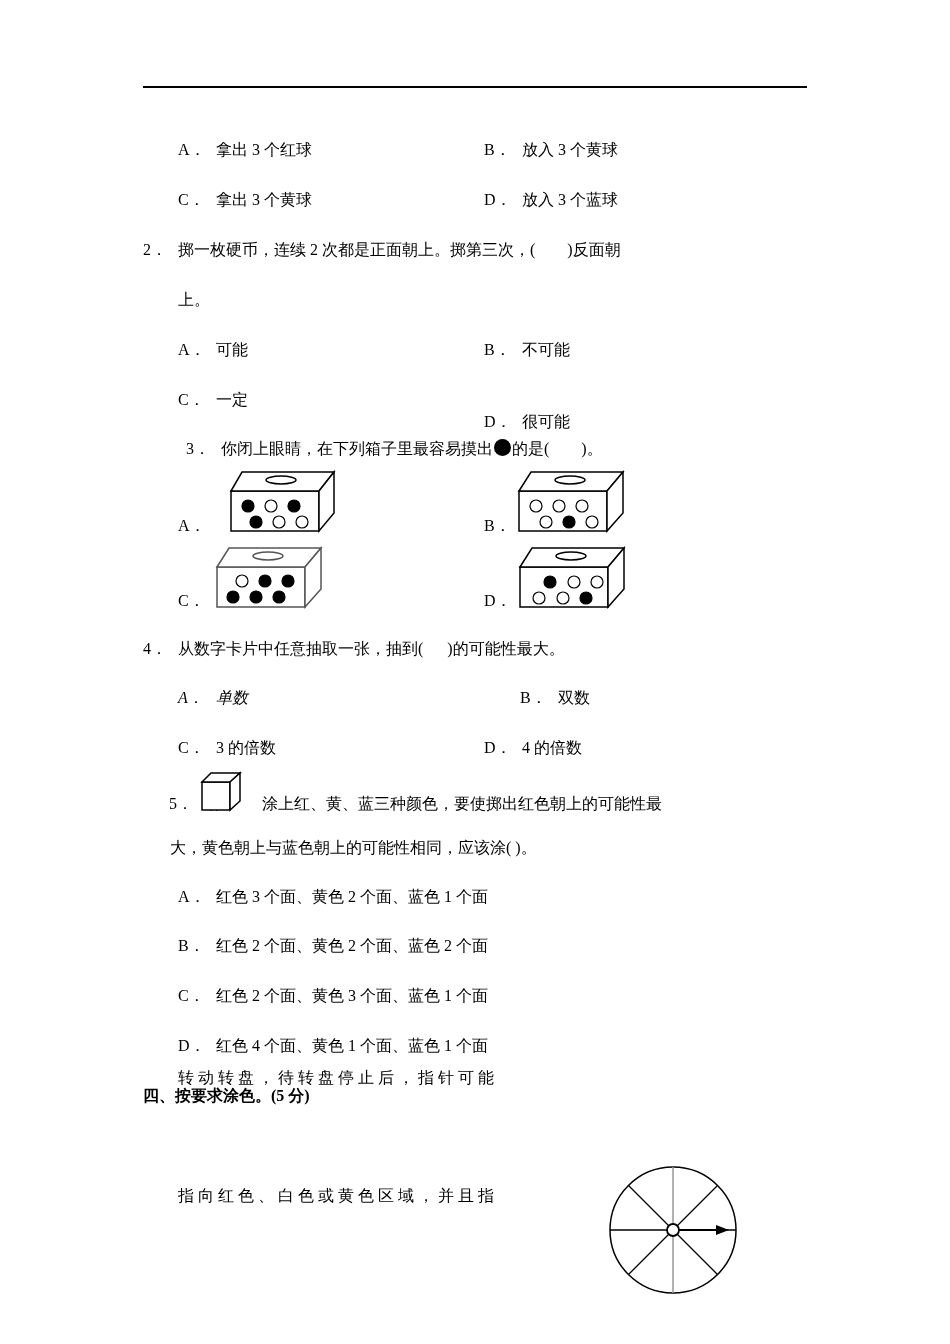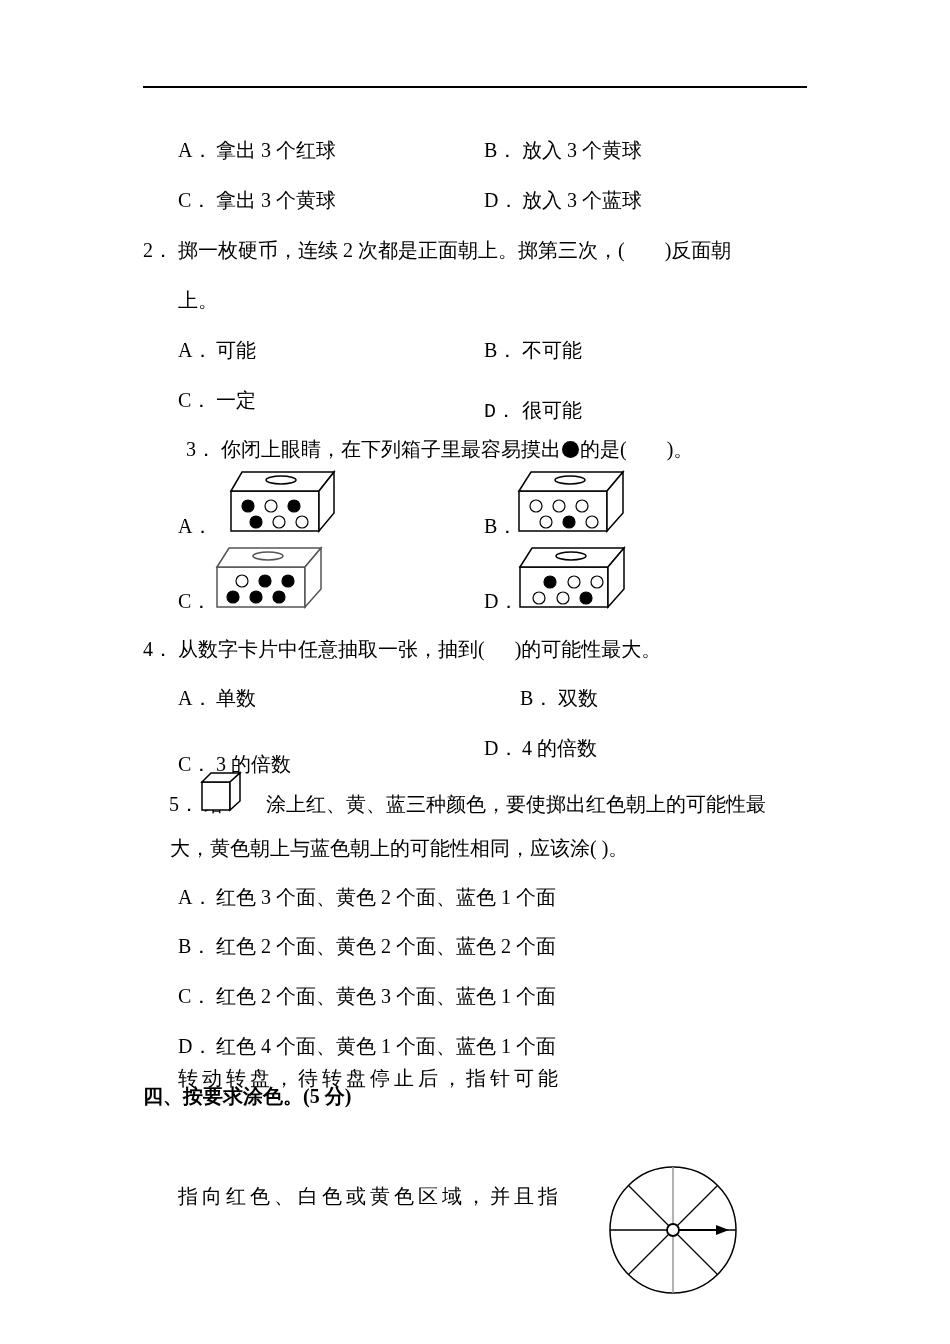--- a/index.html
+++ b/index.html
@@ -1,19 +1,19 @@
 <!DOCTYPE html>
 <html><head>
 <meta charset="utf-8">
 <style>
   html, body { margin: 0; padding: 0; background: #ffffff; }
   body { width: 950px; height: 1344px; position: relative; overflow: hidden;
          font-family: "Liberation Serif", "DejaVu Serif", serif; color: #000; }
   .rule { position: absolute; left: 143px; top: 86px; width: 664px; height: 0; border-top: 2px solid #000; }
-  .line { position: absolute; font-size: 20px; line-height: 24px; white-space: nowrap; }
+  .line { position: absolute; font-size: 16px; line-height: 24px; white-space: nowrap; }
   .opt-letter { display: inline-block; width: 38px; }
   .bold { font-weight: bold; }
   .spaced { letter-spacing: 4px; }
   svg { position: absolute; overflow: visible; }
 </style>
 </head>
 <body>
 
 <div class="rule"></div>
 
@@ -36,21 +36,21 @@
 <div class="line" style="left:178px; top:288px;">上。</div>
 <div class="line" style="left:178px; top:338px;">
   <span class="opt-letter">A．</span><span>可能</span>
 </div>
 <div class="line" style="left:484px; top:338px;">
   <span class="opt-letter">B．</span><span>不可能</span>
 </div>
 <div class="line" style="left:178px; top:388px;">
   <span class="opt-letter">C．</span><span>一定</span>
 </div>
-<div class="line" style="left:484px; top:400px;font-family:Liberation Mono, monospace;">
+<div class="line" style="left:484px; top:410px;">
   <span class="opt-letter">D．</span><span>很可能</span>
 </div>
 
 <div class="line" style="left:143px; top:437px;margin-left:43px;">
   <span style="display:inline-block;width:35px;">3．</span><span>你闭上眼睛，在下列箱子里最容易摸出</span><span style="display:inline-block;width:17px;height:17px;border-radius:50%;background:#000;vertical-align:-2px;margin:0 1px;"></span><span style="white-space:pre;">的是(        )。</span>
 </div>
 
 <div class="line" style="left:178px; top:514px;">A．</div>
 <div class="line" style="left:484px; top:514px;">B．</div>
 <div class="line" style="left:178px; top:589px;">C．</div>
@@ -120,27 +120,27 @@
     <circle cx="79" cy="35" r="6" fill="#fff"></circle>
     <circle cx="21" cy="51" r="6" fill="#fff"></circle>
     <circle cx="45" cy="51" r="6" fill="#fff"></circle>
     <circle cx="68" cy="51" r="6" fill="#000"></circle>
   </g>
 </svg>
 
 <div class="line" style="left:143px; top:637px;">
   <span style="display:inline-block;width:35px;">4．</span><span style="white-space:pre;">从数字卡片中任意抽取一张，抽到(      )的可能性最大。</span>
 </div>
-<div class="line" style="left:178px; top:686px;">
+<div class="line" style="left:178px; top:686px;font-style:italic;">
   <span class="opt-letter">A．</span><span>单数</span>
 </div>
 <div class="line" style="left:484px; top:686px;margin-left:36px;">
   <span class="opt-letter">B．</span><span>双数</span>
 </div>
-<div class="line" style="left:178px; top:736px;margin-top:16px;">
+<div class="line" style="left:178px; top:736px;">
   <span class="opt-letter">C．</span><span>3 的倍数</span>
 </div>
 <div class="line" style="left:484px; top:736px;">
   <span class="opt-letter">D．</span><span>4 的倍数</span>
 </div>
 
 <div class="line" style="left:143px; top:792px;margin-left:26px;">
   <span style="display:inline-block;width:35px;">5．</span><span>给</span><span style="display:inline-block;width:42px;"></span><span>涂上红、黄、蓝三种颜色，要使掷出红色朝上的可能性最</span>
 </div>
 <svg style="left:201px; top:772px;" width="42" height="40">

